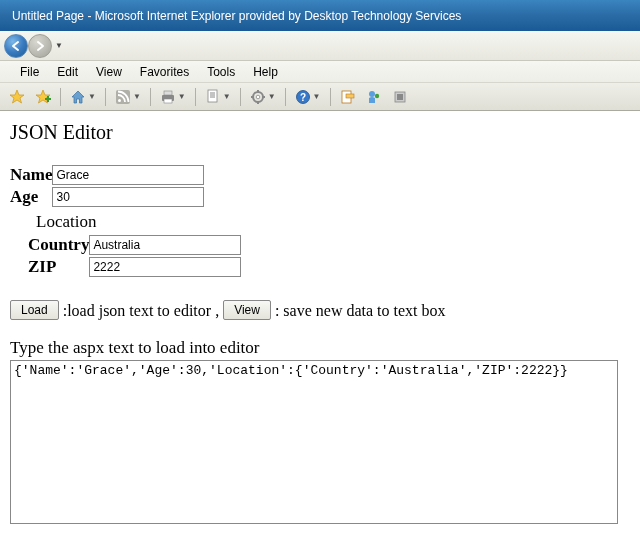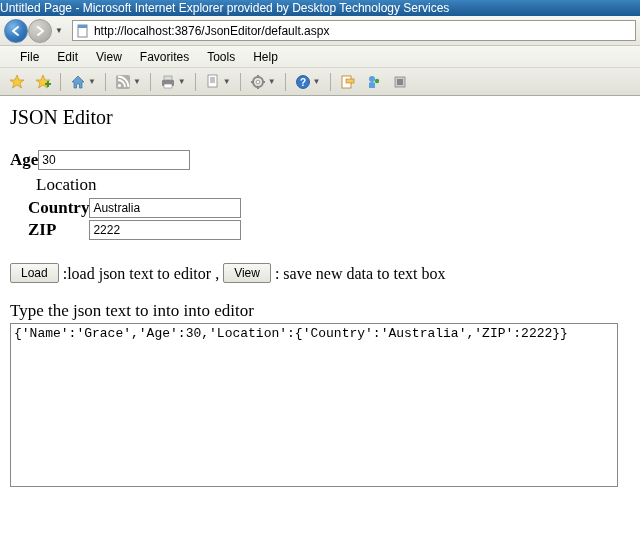--- a/index.html
+++ b/index.html
@@ -4,26 +4,26 @@
   <style>
     * { box-sizing: border-box; }
     body {
       margin: 0;
       font-family: Tahoma, Arial, sans-serif;
       font-size: 11px;
       background: #ffffff;
       width: 640px;
     }
     .titlebar {
-      height: 16px;
+      height: 31px;
       background: linear-gradient(180deg, #3a84c0 0%, #2b6ba5 50%, #195a96 100%);
       color: #ffffff;
       display: flex;
       align-items: center;
-      padding: 0 0;
+      padding: 0 12px;
       font-size: 12px;
       overflow: hidden;
       white-space: nowrap;
     }
     .navbar {
       height: 30px;
       background: linear-gradient(180deg, #f6f6f2 0%, #e7e7df 100%);
       border-bottom: 1px solid #c8c8be;
       display: flex;
       align-items: center;
@@ -220,29 +220,20 @@
           <path d="M8 2 L3 6 L8 10" stroke="#fff" stroke-width="2" fill="none" stroke-linejoin="round" stroke-linecap="round"></path>
         </svg>
     </div>
     <div class="nav-btn disabled">
       <svg width="12" height="12" viewBox="0 0 12 12">
           <path d="M4 2 L9 6 L4 10" stroke="#fff" stroke-width="2" fill="none" stroke-linejoin="round" stroke-linecap="round"></path>
         </svg>
     </div>
     <span class="nav-chevron">▼</span>
   </div>
-  <div class="addr-bar">
-    <span class="addr-icon">
-      <svg width="14" height="14" viewBox="0 0 14 14">
-          <rect x="2" y="1" width="9" height="12" fill="#fff" stroke="#888" stroke-width="1"></rect>
-          <rect x="2" y="1" width="9" height="3" fill="#5a9ad8"></rect>
-        </svg>
-    </span>
-    <span class="addr-text">http://localhost:3876/JsonEditor/default.aspx</span>
-  </div>
 </div>
 
 <div class="menubar">
   <span class="menubar-item">File</span>
   <span class="menubar-item">Edit</span>
   <span class="menubar-item">View</span>
   <span class="menubar-item">Favorites</span>
   <span class="menubar-item">Tools</span>
   <span class="menubar-item">Help</span>
 </div>
@@ -338,20 +329,24 @@
         <rect x="5" y="5" width="6" height="6" fill="#888"></rect>
       </svg>
   </div>
 </div>
 
 <div class="content">
   <div class="page-heading">JSON Editor</div>
 
   <table class="form-table">
     <tbody>
+        <tr>
+      <td class="fld-label">Name</td>
+      <td><input type="text" class="fld fld-sm" value="Grace" style=""></td>
+    </tr>
     <tr>
       <td class="fld-label">Age</td>
       <td><input type="text" class="fld fld-sm" value="30" style=""></td>
     </tr>
   </tbody>
     </table>
   <div class="sub-heading">Location</div>
   <table class="form-table nested-table">
     <tbody>
         <tr>
@@ -365,15 +360,15 @@
   </tbody>
     </table>
 
   <div class="button-row">
     <button class="action-btn">Load</button>
     <span class="desc-text load-desc">:load json text to editor ,</span>
     <button class="action-btn">View</button>
     <span class="desc-text">: save new data to text box</span>
   </div>
 
-  <div class="textarea-label">Type the json text to into into editor</div>
+  <div class="textarea-label">Type the aspx text to load into editor</div>
   <textarea class="json-ta" style="">{'Name':'Grace','Age':30,'Location':{'Country':'Australia','ZIP':2222}}</textarea>
 </div>
 
 </body></html>

